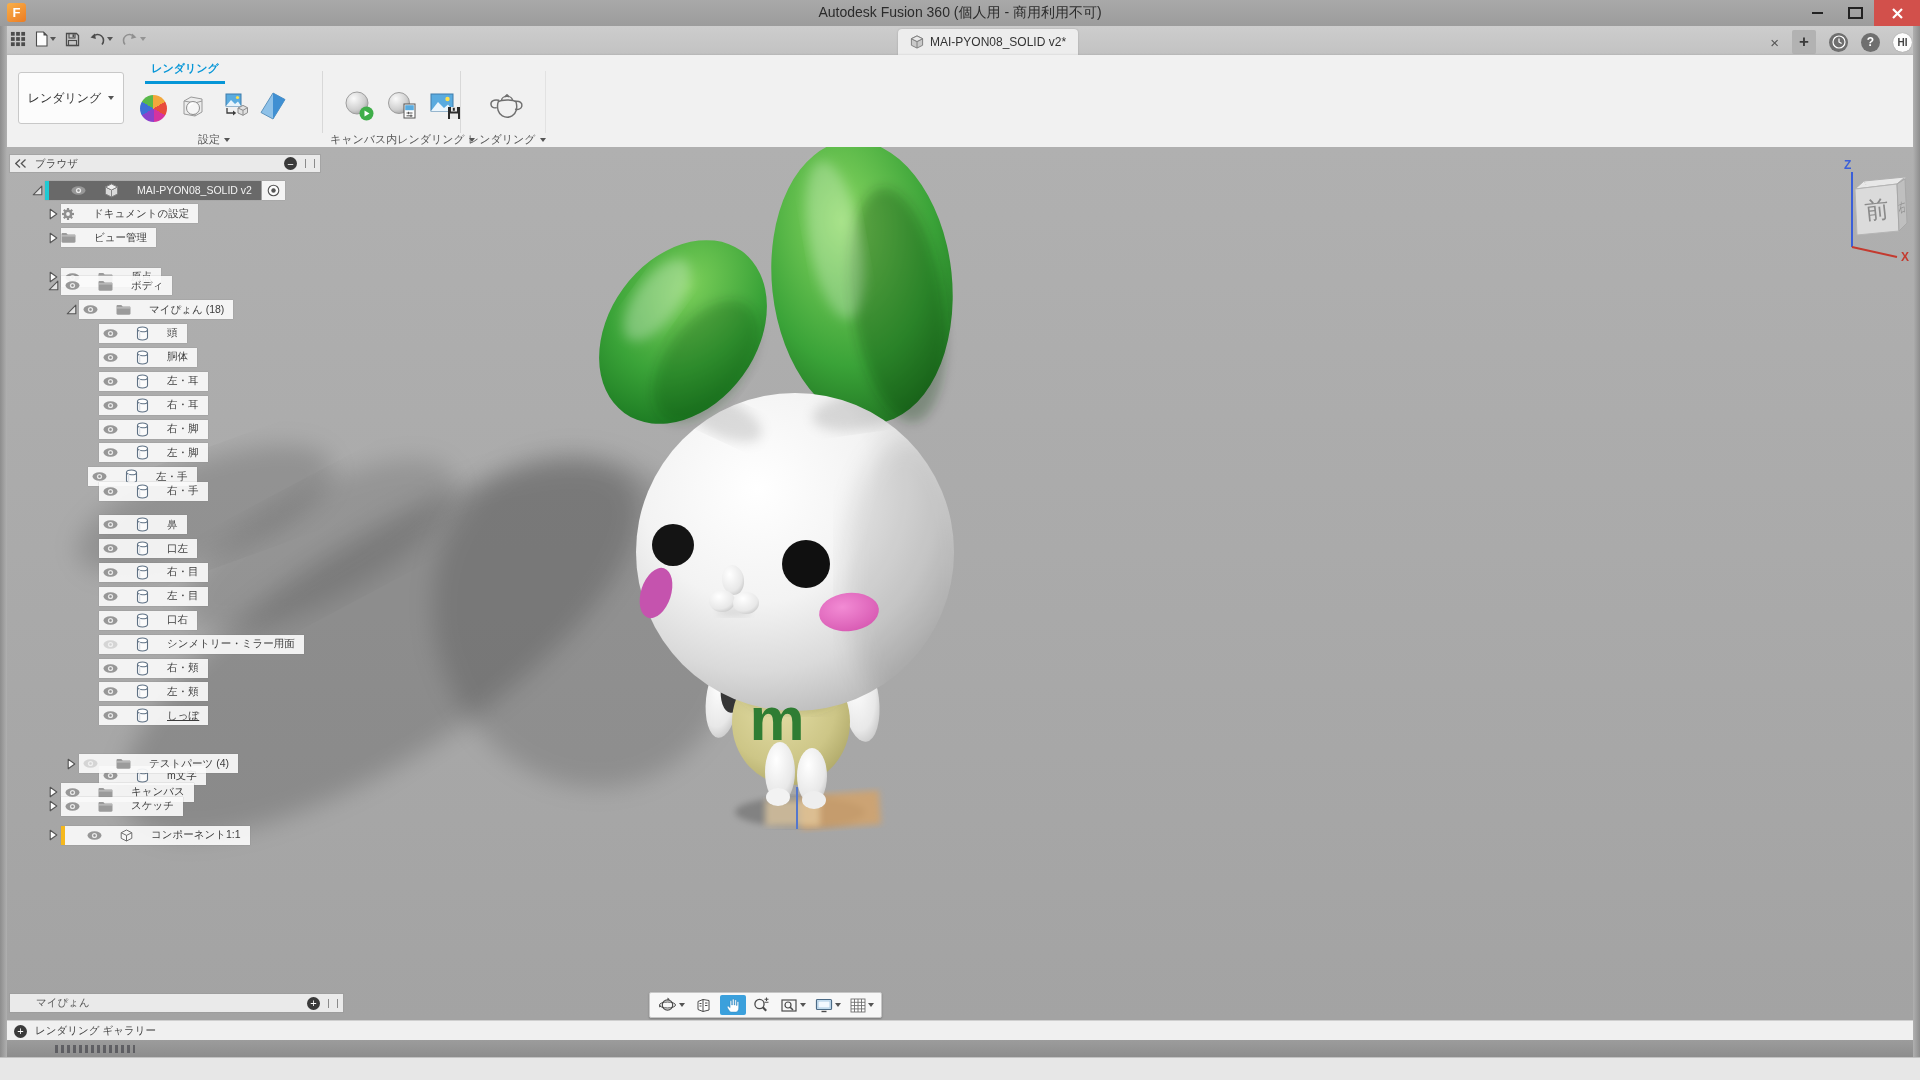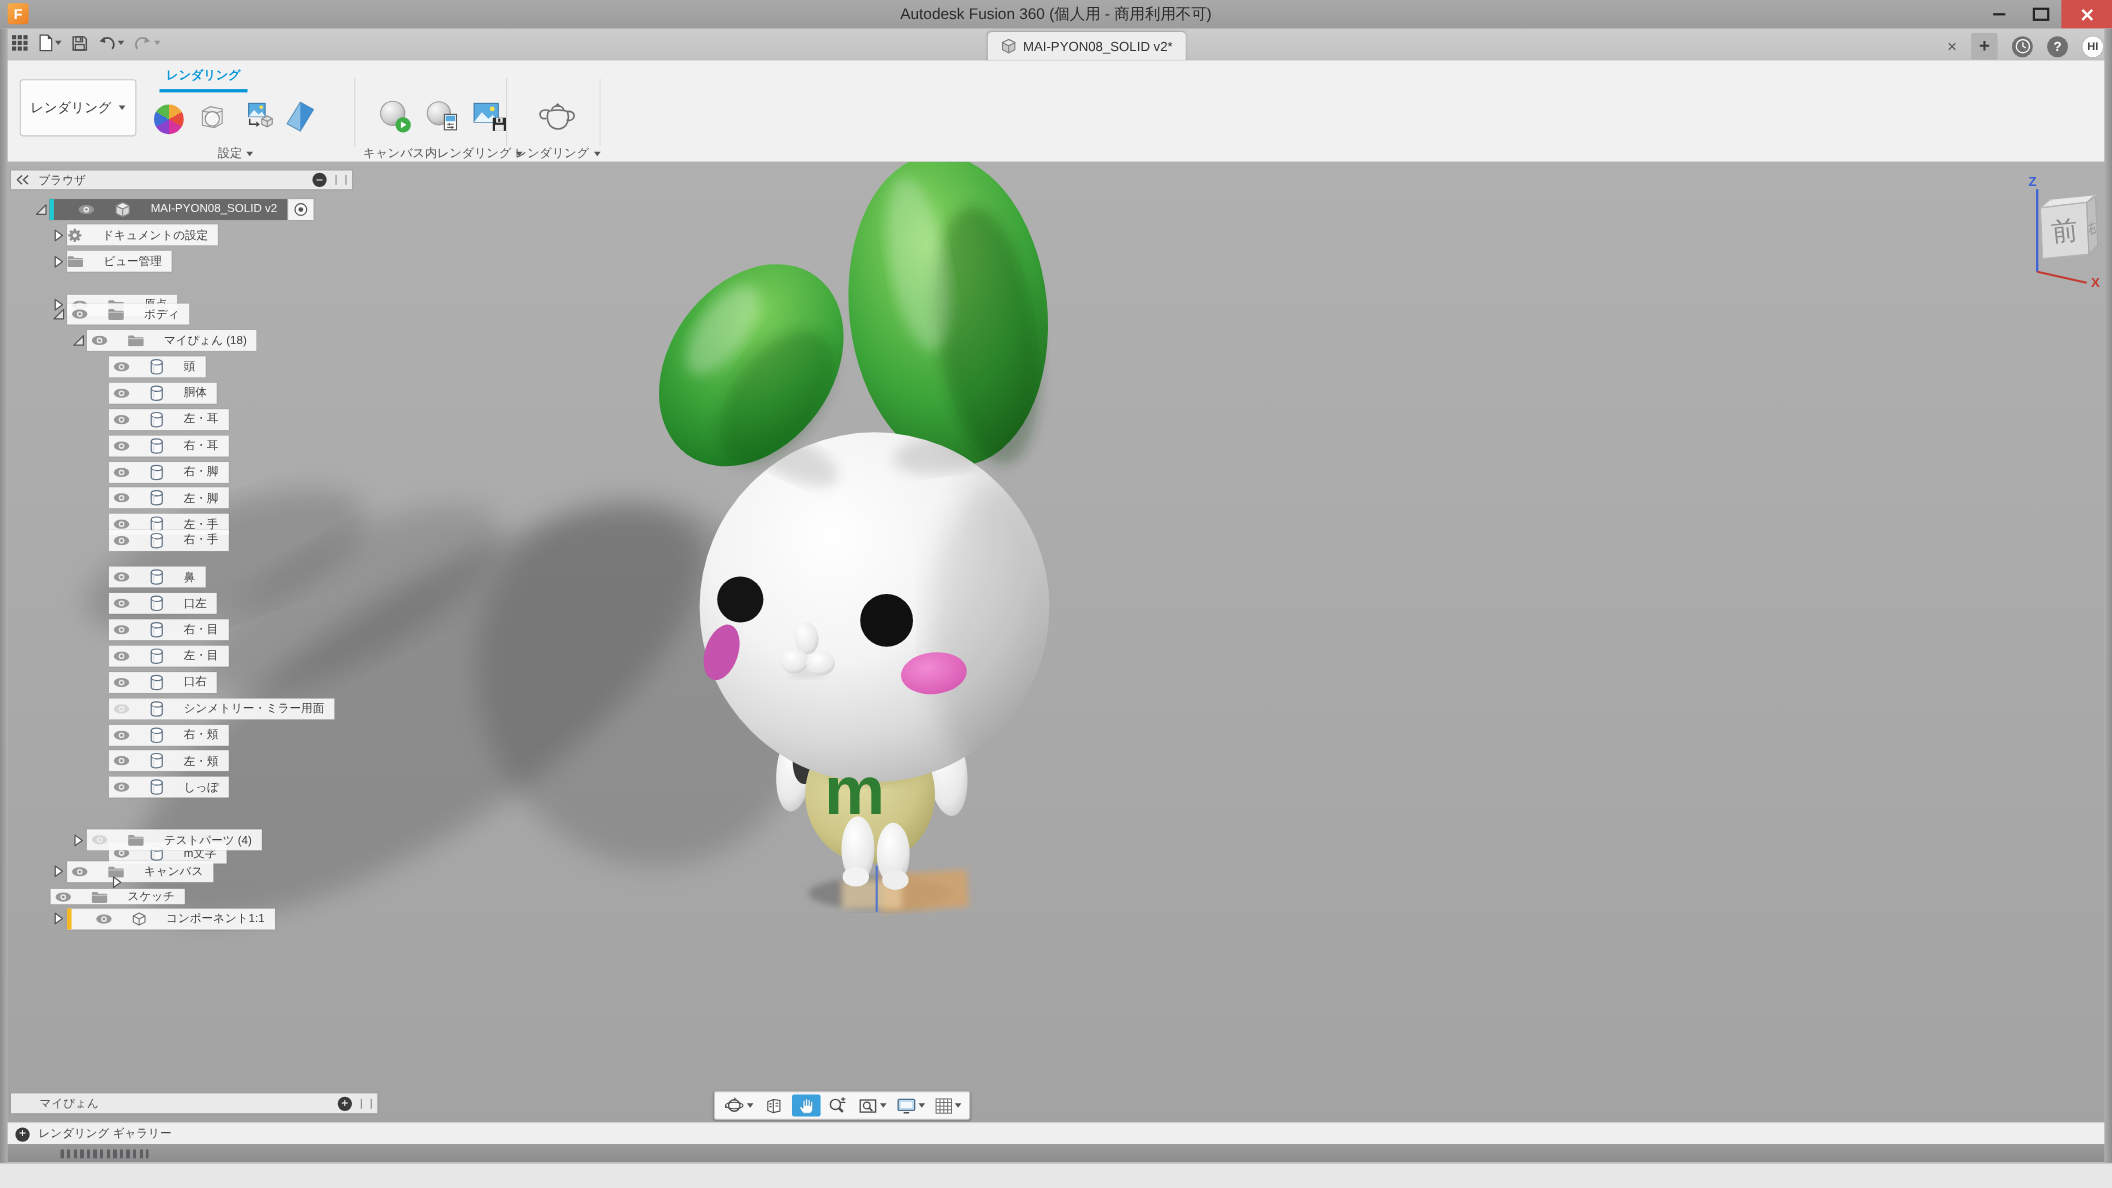--- a/index.html
+++ b/index.html
@@ -685,21 +685,21 @@
           <span class="ticon">
             <svg width="13" height="15" viewBox="0 0 13 15">
               <path d="M1.5 3.4v8.2c0 1.4 2.2 2.4 5 2.4s5-1 5-2.4V3.4" fill="#fbfbfb" stroke="#5f7184" stroke-width="1.1"></path>
               <ellipse cx="6.5" cy="3.4" rx="5" ry="2.4" fill="#fff" stroke="#5f7184" stroke-width="1.1"></ellipse>
               <path d="M3.6 5v7.6" stroke="#dde2e8" stroke-width="1.4"></path>
             </svg>
           </span>
           <span>左・脚</span>
         </span>
       </div>
-      <div class="trow" style="top: 319.8px; left: 84px;">
+      <div class="trow" style="top: 319.8px; left: 73px;">
         <span class="arr"></span>
         <span class="chip">
           <span class="eye">
             <svg width="15" height="9" viewBox="0 0 15 9">
               <ellipse cx="7.5" cy="4.5" rx="7" ry="4.2" fill="#979797"></ellipse>
               <circle cx="7.5" cy="4.5" r="2.6" fill="#e9e9e9"></circle>
               <circle cx="7.5" cy="4.5" r="1.2" fill="#8d8d8d"></circle>
             </svg>
           </span>
           <span class="ticon">
@@ -885,21 +885,21 @@
           <span class="ticon">
             <svg width="13" height="15" viewBox="0 0 13 15">
               <path d="M1.5 3.4v8.2c0 1.4 2.2 2.4 5 2.4s5-1 5-2.4V3.4" fill="#fbfbfb" stroke="#5f7184" stroke-width="1.1"></path>
               <ellipse cx="6.5" cy="3.4" rx="5" ry="2.4" fill="#fff" stroke="#5f7184" stroke-width="1.1"></ellipse>
               <path d="M3.6 5v7.6" stroke="#dde2e8" stroke-width="1.4"></path>
             </svg>
           </span>
           <span>左・頬</span>
         </span>
       </div>
-      <div class="trow" style="top: 558.8px; left: 84px;">
+      <div class="trow" style="top: 558.8px; left: 84px; text-decoration: underline;">
         <span class="arr"></span>
         <span class="chip">
           <span class="eye">
             <svg width="15" height="9" viewBox="0 0 15 9">
               <ellipse cx="7.5" cy="4.5" rx="7" ry="4.2" fill="#979797"></ellipse>
               <circle cx="7.5" cy="4.5" r="2.6" fill="#e9e9e9"></circle>
               <circle cx="7.5" cy="4.5" r="1.2" fill="#8d8d8d"></circle>
             </svg>
           </span>
           <span class="ticon">
@@ -971,21 +971,21 @@
           </span>
           <span class="ticon">
             <svg width="15" height="11" viewBox="0 0 15 11">
               <path d="M.5 2.2c0-.7.5-1.2 1.2-1.2h3.6l1.4 1.6h6.6c.7 0 1.2.5 1.2 1.2v5.8c0 .7-.5 1.2-1.2 1.2H1.7c-.7 0-1.2-.5-1.2-1.2z" fill="#9b9b9b"></path>
               <path d="M.5 3.9h14" stroke="#cfcfcf" stroke-width=".9"></path>
             </svg>
           </span>
           <span>キャンバス</span>
         </span>
       </div>
-      <div class="trow" style="top: 649px; left: 46px; flex-direction: column;">
+      <div class="trow" style="top: 649px; left: 46px;">
         <span class="arr">
           <svg width="9" height="12" viewBox="0 0 9 12">
             <path d="M1.2 1.2 7.8 6 1.2 10.8z" fill="#fdfdfd" stroke="#555" stroke-width="1.1" stroke-linejoin="round"></path>
           </svg>
         </span>
         <span class="chip">
           <span class="eye">
             <svg width="15" height="9" viewBox="0 0 15 9">
               <ellipse cx="7.5" cy="4.5" rx="7" ry="4.2" fill="#979797"></ellipse>
               <circle cx="7.5" cy="4.5" r="2.6" fill="#e9e9e9"></circle>

